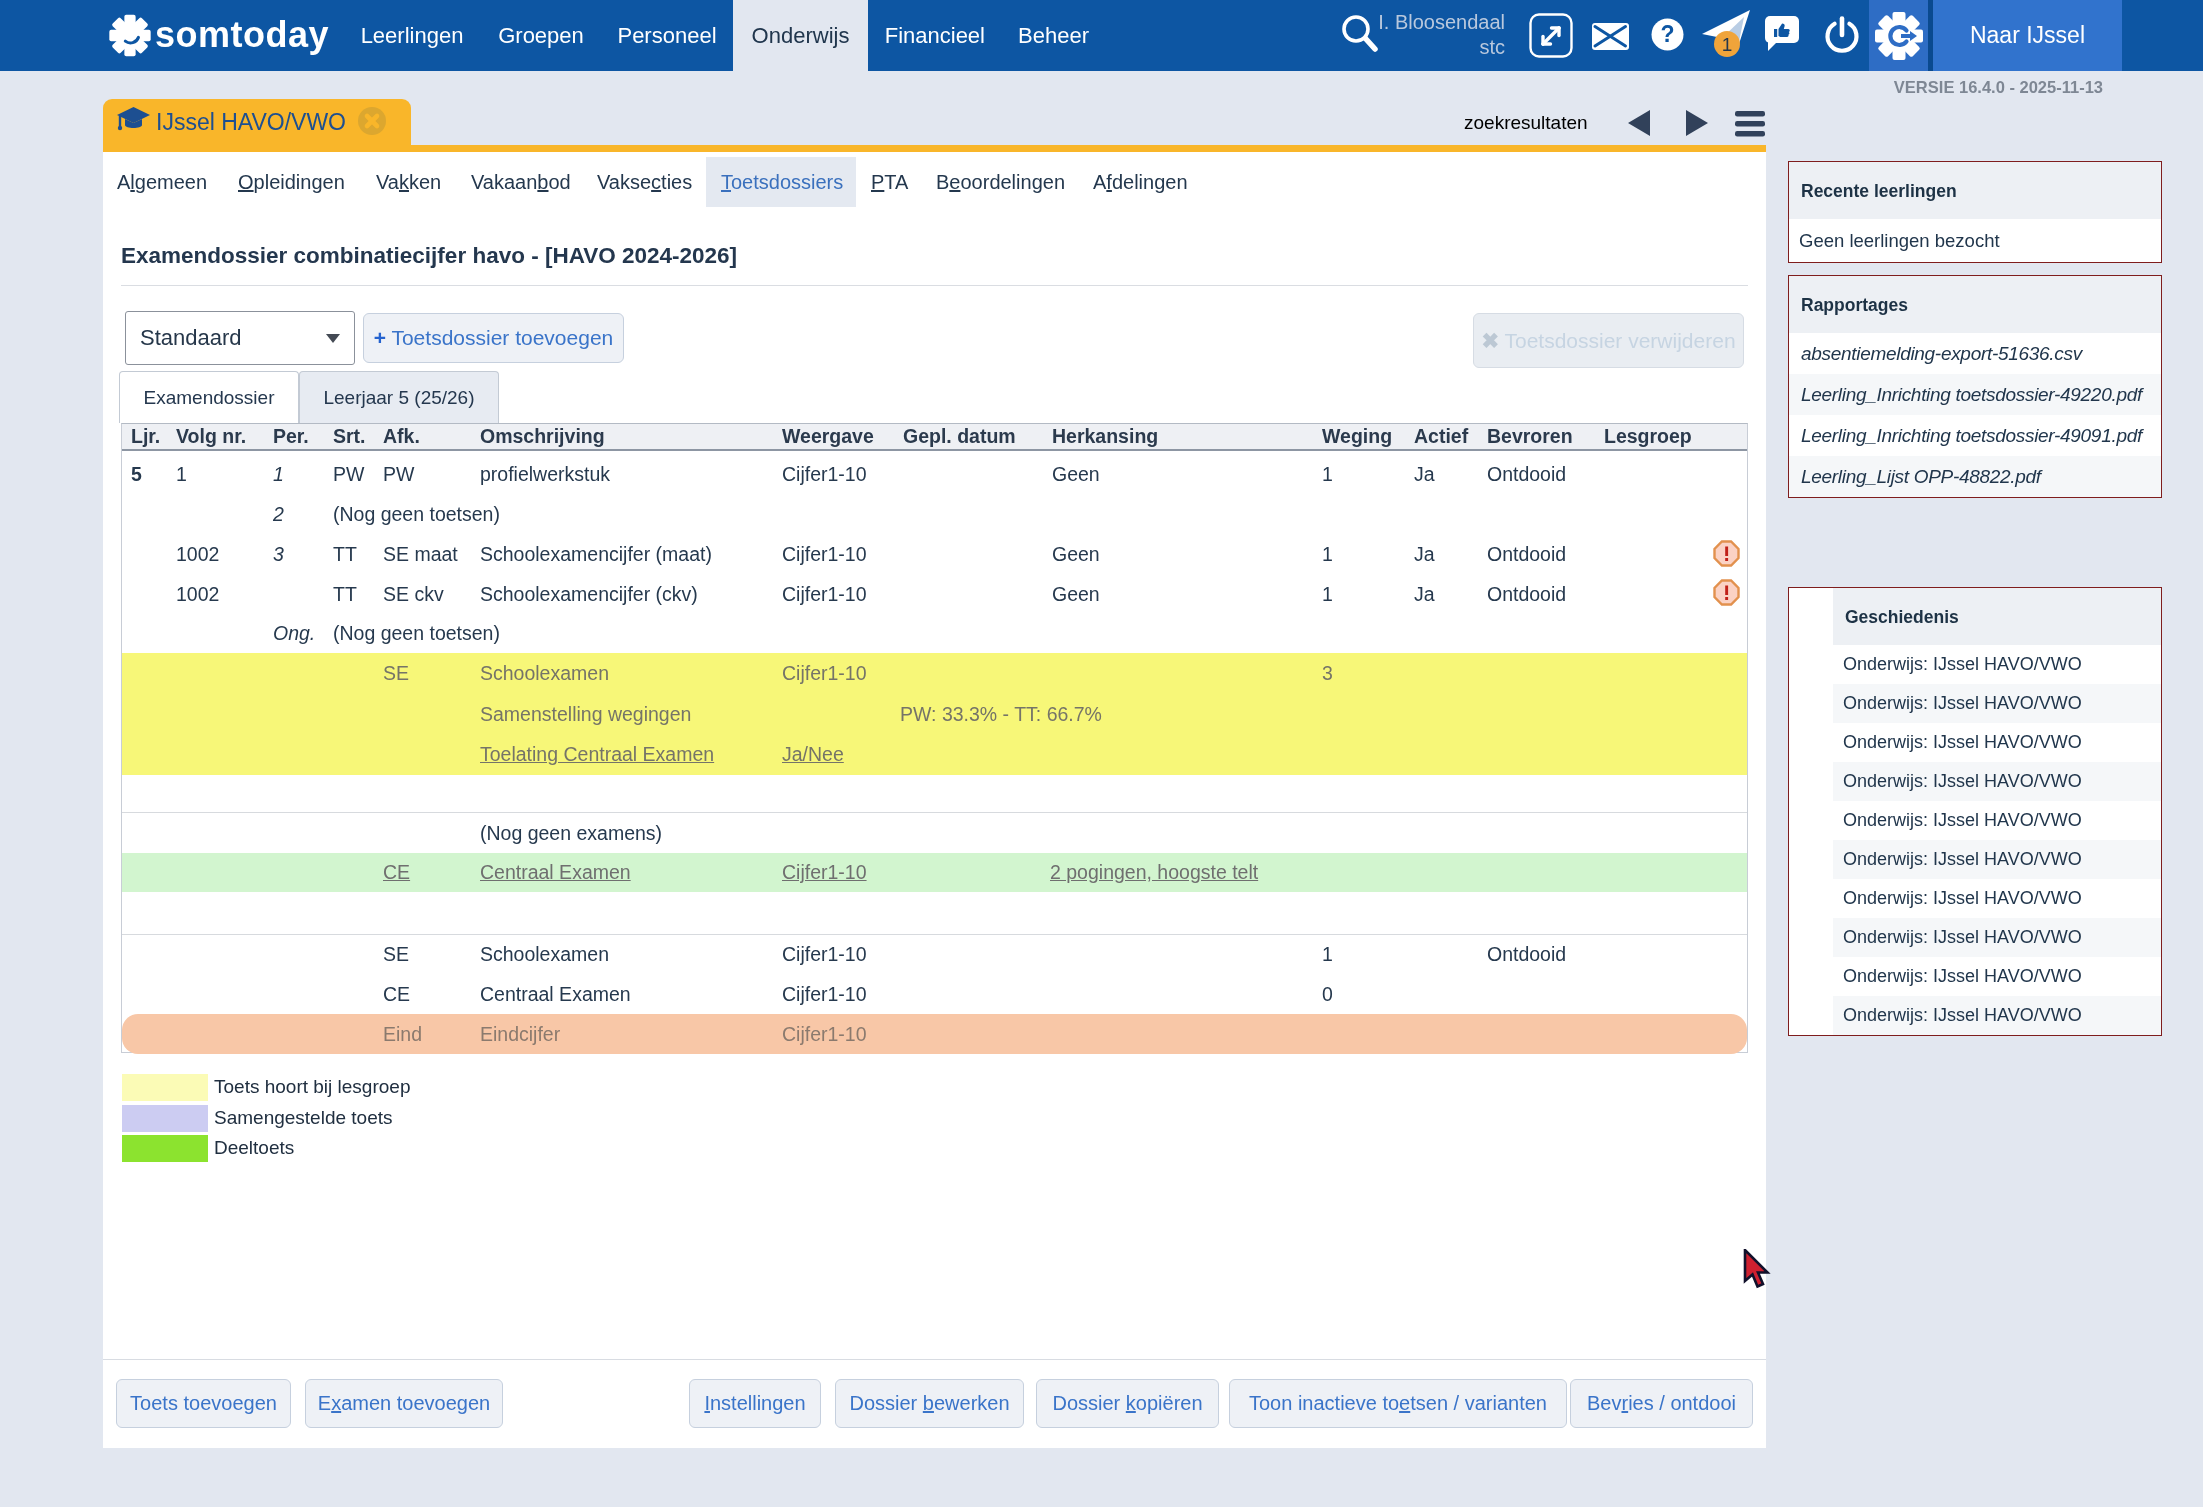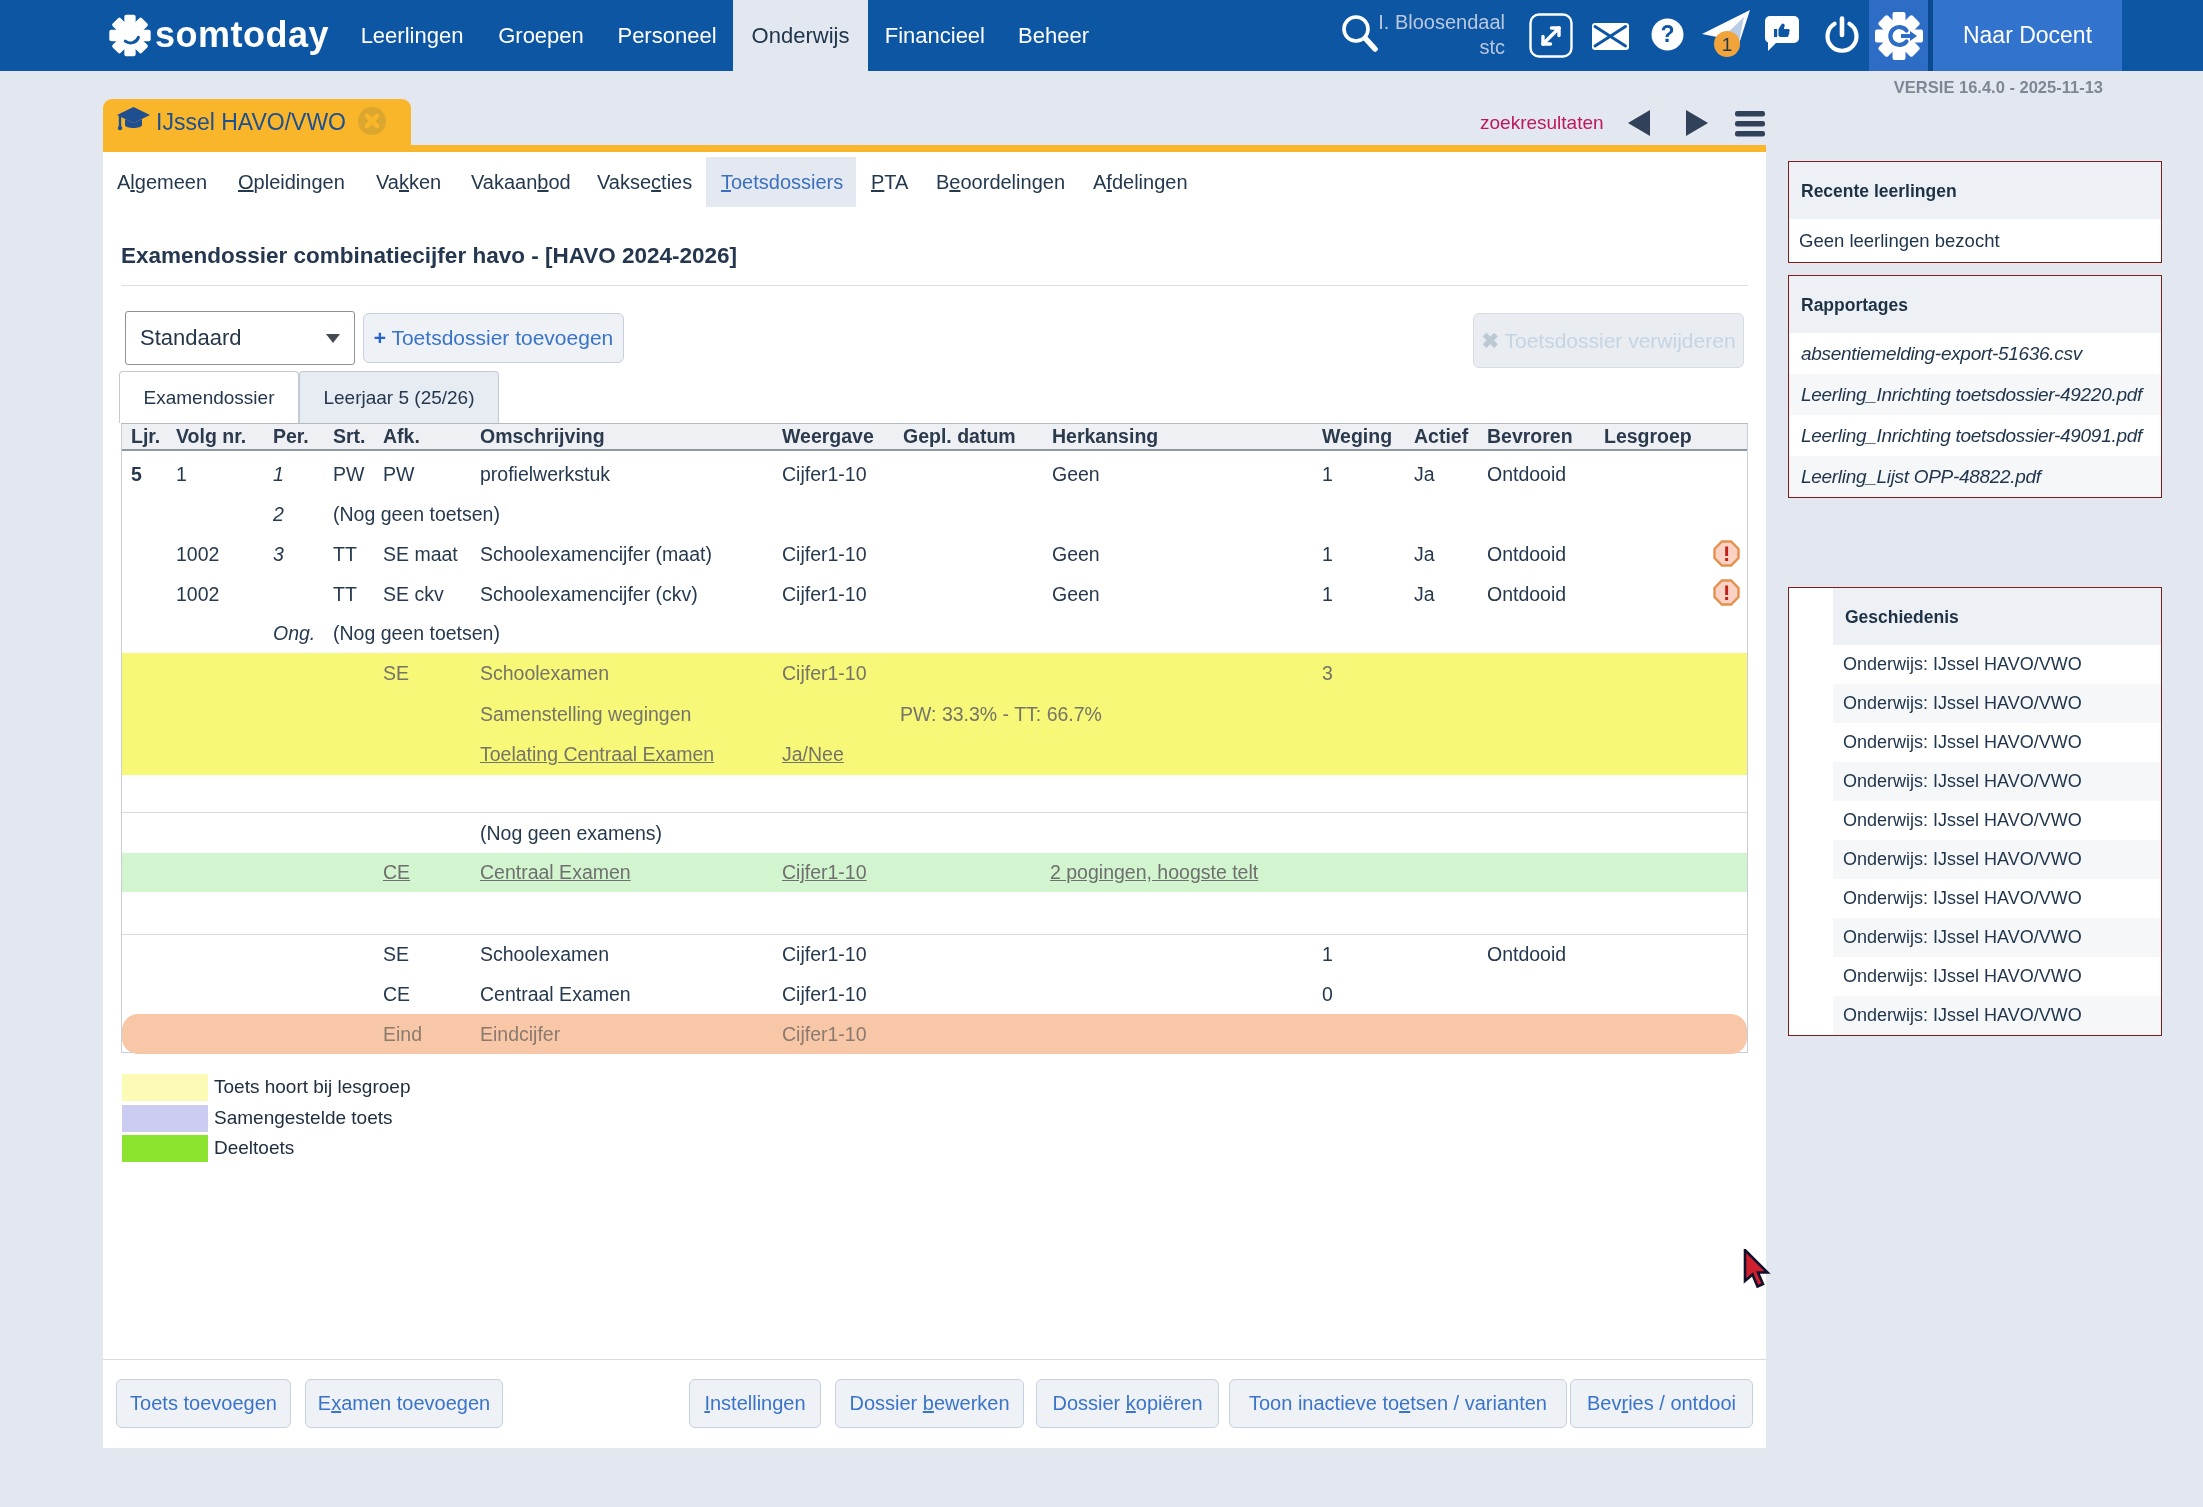--- a/index.html
+++ b/index.html
@@ -24,21 +24,21 @@
   #card { position:absolute; left:103px; top:148px; width:1663px; height:1211px; background:#ffffff; }
   #btmbar { position:absolute; left:103px; top:1359px; width:1663px; height:89px; background:#ffffff; border-top:1px solid #d8dce2; }
 
   
   #otab { position:absolute; left:103px; top:99px; width:308px; height:46px; background:#f9b62a; border-radius:9px 9px 0 0; }
   #otabline { position:absolute; left:103px; top:145px; width:1663px; height:7px; background:#f9b62a; }
   #otab .ttl { position:absolute; left:53px; top:10px; font-size:23px; color:#1d4f91; }
   #otab .cls { position:absolute; left:255px; top:8px; width:28px; height:28px; background:#dca72f; border-radius:50%; }
 
   
-  #zoekres { position:absolute; left:1464px; top:112px; font-size:19px; color:#be185d;margin-left:16px; }
+  #zoekres { position:absolute; left:1464px; top:112px; font-size:19px; color:#000000; }
 
   
   .menuitem { position:absolute; top:152px; height:60px; line-height:60px; font-size:20px; color:#24384e; }
   #menu-active { position:absolute; left:706px; top:157px; width:150px; height:50px; background:#e4e9f1; }
 
   
   #heading { position:absolute; left:121px; top:243px; font-size:22.5px; font-weight:bold; color:#24374e; }
   #headsep { position:absolute; left:121px; top:285px; width:1627px; height:1px; background:#dadde2; }
 
   
@@ -161,21 +161,21 @@
       <rect x="-6.5" y="-24" width="13" height="12" rx="2" transform="rotate(-45)"></rect>
       <rect x="-6.5" y="12" width="13" height="12" rx="2" transform="rotate(45)"></rect>
       <rect x="-6.5" y="12" width="13" height="12" rx="2" transform="rotate(-45)"></rect>
     </g>
     <path d="M 7.5 -5.5 A 9 9 0 1 0 7.5 5.5" stroke="#2e6dc5" stroke-width="4.2" fill="none" stroke-linecap="round"></path>
     <path d="M 2 -2 L 13 -2 L 13 2 L 2 2 Z" fill="#2e6dc5"></path>
     <polygon points="11,-5 18,0 11,5" fill="#2e6dc5"></polygon>
   </g>
 </svg>
 <div id="navdivider"></div>
-<div id="naardocent">Naar Docent</div>
+<div id="naardocent">Naar IJssel</div>
 <div id="versie">VERSIE 16.4.0 - 2025-11-13</div>
 
 <div id="card"></div>
 <div id="btmbar"></div>
 <div id="otab">
   <svg class="abs" style="left:14px; top:8px;" width="33" height="30" viewBox="0 0 33 30">
     <polygon points="16.5,0 33,8 16.5,16 0,8" fill="#1d4f91"></polygon>
     <path d="M8 12 v6 c0 4 17 4 17 0 v-6 L16.5 16 Z" fill="#1d4f91"></path>
     <line x1="3" y1="9" x2="3" y2="19" stroke="#1d4f91" stroke-width="2.4"></line>
     <circle cx="3" cy="21" r="2.2" fill="#1d4f91"></circle>

